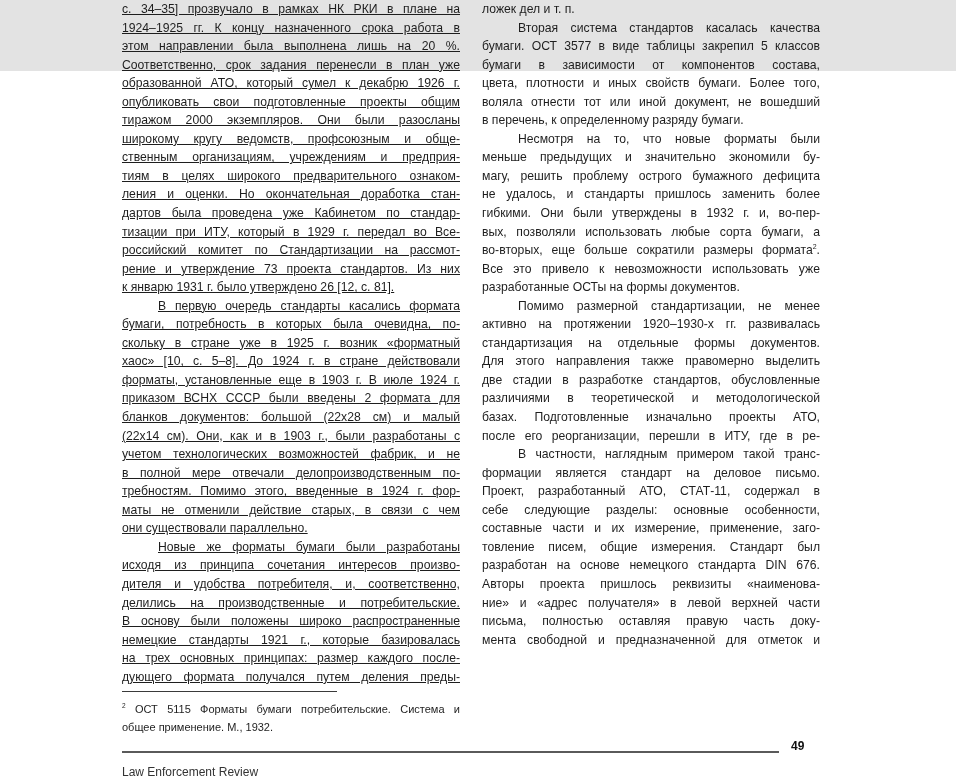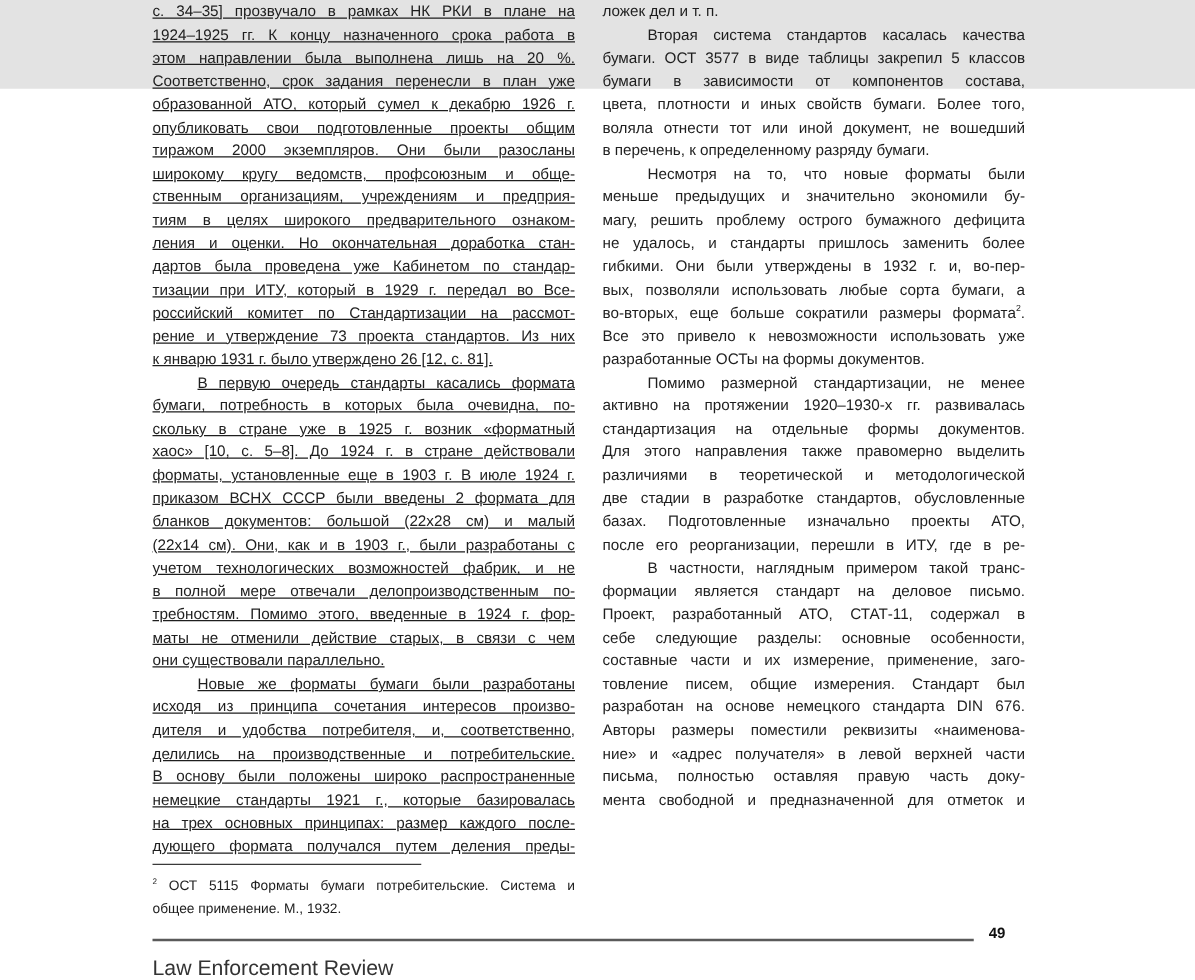--- a/index.html
+++ b/index.html
@@ -40,21 +40,21 @@
   .page-rule {
     position: absolute; left: 122px; top: 751px; width: 657px; height: 2px;
     background: #5a5a5a;
   }
   .page-number {
     position: absolute; left: 791px; top: 739px;
     font-size: 12px; font-weight: bold; color: #111;
   }
   .journal-name {
     position: absolute; left: 122px; top: 765px;
-    font-size: 17px; color: #333;
+    font-size: 12px; color: #333;
   }
 </style>
 </head>
 <body>
 
 <div class="gray-band"></div>
 
 <div class="col left">
   <span class="line">с. 34–35] прозвучало в рамках НК РКИ в плане на</span>
   <span class="line">1924–1925 гг. К концу назначенного срока работа в</span>
@@ -109,32 +109,32 @@
   <span class="line">не удалось, и стандарты пришлось заменить более</span>
   <span class="line">гибкими. Они были утверждены в 1932 г. и, во-пер-</span>
   <span class="line">вых, позволяли использовать любые сорта бумаги, а</span>
   <span class="line"><span>во-вторых, еще больше сократили размеры формата</span><sup>2</sup><span>.</span></span>
   <span class="line">Все это привело к невозможности использовать уже</span>
   <span class="line last">разработанные ОСТы на формы документов.</span>
   <span class="line indent">Помимо размерной стандартизации, не менее</span>
   <span class="line">активно на протяжении 1920–1930-х гг. развивалась</span>
   <span class="line">стандартизация на отдельные формы документов.</span>
   <span class="line">Для этого направления также правомерно выделить</span>
+  <span class="line">две стадии в разработке стандартов, обусловленные</span>
   <span class="line">различиями в теоретической и методологической</span>
-  <span class="line">две стадии в разработке стандартов, обусловленные</span>
   <span class="line">базах. Подготовленные изначально проекты АТО,</span>
   <span class="line">после его реорганизации, перешли в ИТУ, где в ре-</span>
   <span class="line indent">В частности, наглядным примером такой транс-</span>
   <span class="line">формации является стандарт на деловое письмо.</span>
   <span class="line">Проект, разработанный АТО, СТАТ-11, содержал в</span>
   <span class="line">себе следующие разделы: основные особенности,</span>
   <span class="line">составные части и их измерение, применение, заго-</span>
   <span class="line">товление писем, общие измерения. Стандарт был</span>
   <span class="line">разработан на основе немецкого стандарта DIN 676.</span>
-  <span class="line">Авторы размеры поместили реквизиты «наименова-</span>
+  <span class="line">Авторы проекта пришлось реквизиты «наименова-</span>
   <span class="line">ние» и «адрес получателя» в левой верхней части</span>
   <span class="line">письма, полностью оставляя правую часть доку-</span>
   <span class="line">мента свободной и предназначенной для отметок и</span>
 </div>
 
 <div class="fn-rule"></div>
 <div class="footnote">
   <span class="fnline"><sup>2</sup><span> ОСТ 5115 Форматы бумаги потребительские. Система и</span></span>
   <span class="fnline last">общее применение. М., 1932.</span>
 </div>

